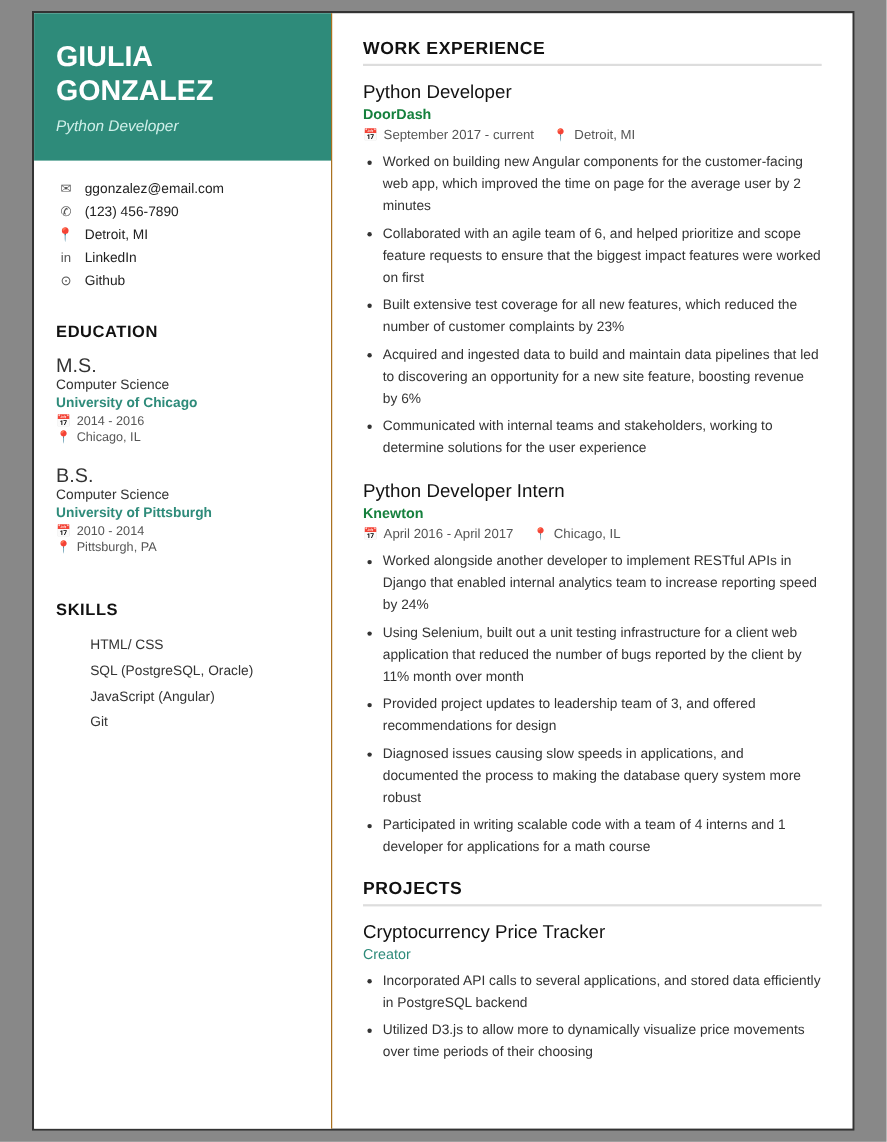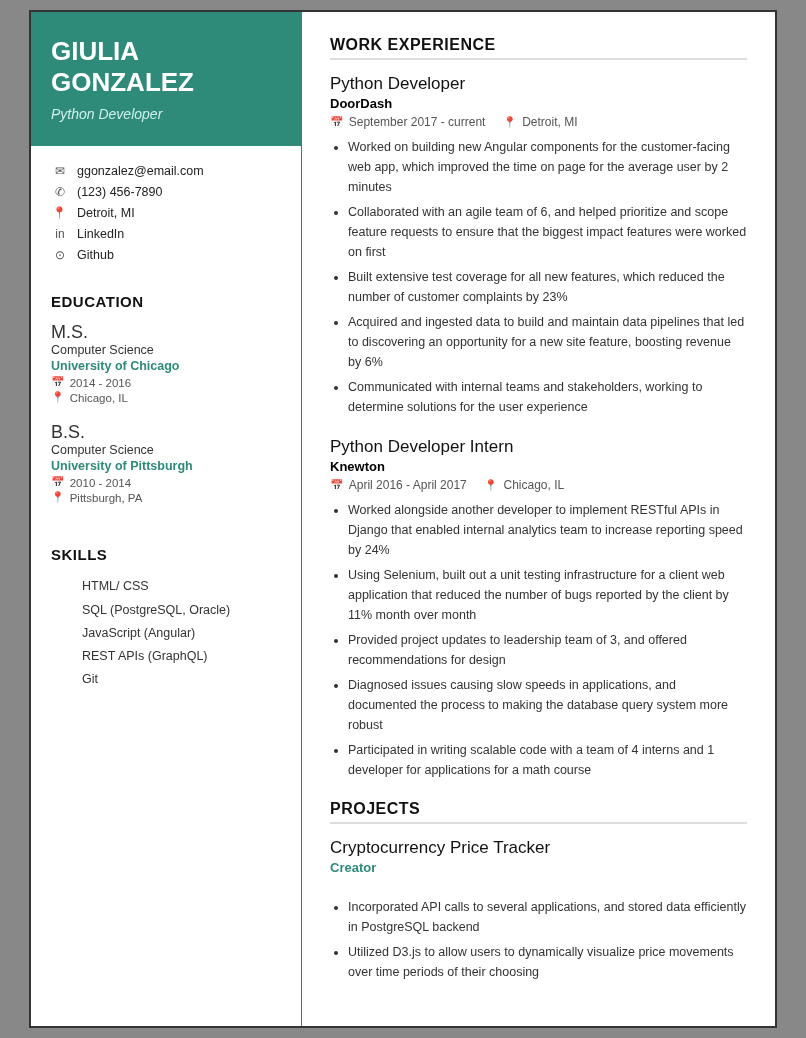--- a/index.html
+++ b/index.html
@@ -138,21 +138,21 @@
     }
     .job-title {
       font-size: 17px;
       font-weight: normal;
       color: #111;
       margin-bottom: 2px;
     }
     .job-company {
       font-size: 13px;
       font-weight: bold;
-      color: #000000;
+      color: #15803d;
       margin-bottom: 4px;
     }
     .job-meta {
       display: flex;
       align-items: center;
       font-size: 12px;
       color: #555;
       margin-bottom: 8px;
       gap: 18px;
     }
@@ -179,23 +179,23 @@
       margin-bottom: 16px;
     }
     .project-title {
       font-size: 17px;
       font-weight: normal;
       color: #111;
       margin-bottom: 2px;
     }
     .project-subtitle {
       font-size: 13px;
-      font-weight: bold;
+      font-weight: normal;
       color: #2e8b7a;
-      margin-bottom: 22px;
+      margin-bottom: 6px;
     }
   </style>
 </head>
 <body>
 
 <div class="resume">
 
   <div class="sidebar">
 
     <div class="sidebar-header">
@@ -260,21 +260,20 @@
         </div>
       </div>
     </div>
 
     <div class="sidebar-section">
       <div class="sidebar-section-title">SKILLS</div>
       <ul class="skills-list">
         <li>HTML/ CSS</li>
         <li>SQL (PostgreSQL, Oracle)</li>
         <li>JavaScript (Angular)</li>
-        <li>REST APIs (GraphQL)</li>
         <li>Git</li>
       </ul>
     </div>
 
   </div>
 
   <div class="main">
 
     <div class="main-section">
       <div class="main-section-title">WORK EXPERIENCE</div>
@@ -325,20 +324,20 @@
     </div>
 
     <div class="main-section">
       <div class="main-section-title">PROJECTS</div>
 
       <div class="project-entry">
         <div class="project-title">Cryptocurrency Price Tracker</div>
         <div class="project-subtitle">Creator</div>
         <ul class="job-bullets">
           <li>Incorporated API calls to several applications, and stored data efficiently in PostgreSQL backend</li>
-          <li>Utilized D3.js to allow users to dynamically visualize price movements over time periods of their choosing</li>
+          <li>Utilized D3.js to allow more to dynamically visualize price movements over time periods of their choosing</li>
         </ul>
       </div>
     </div>
 
   </div>
 
 </div>
 
 </body></html>

